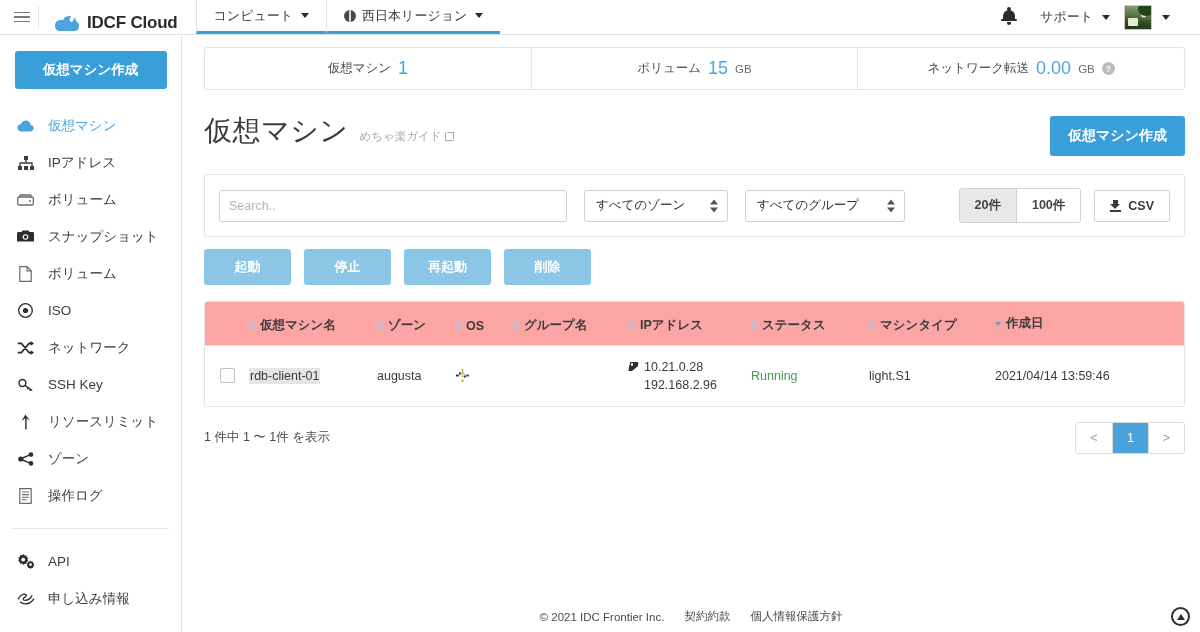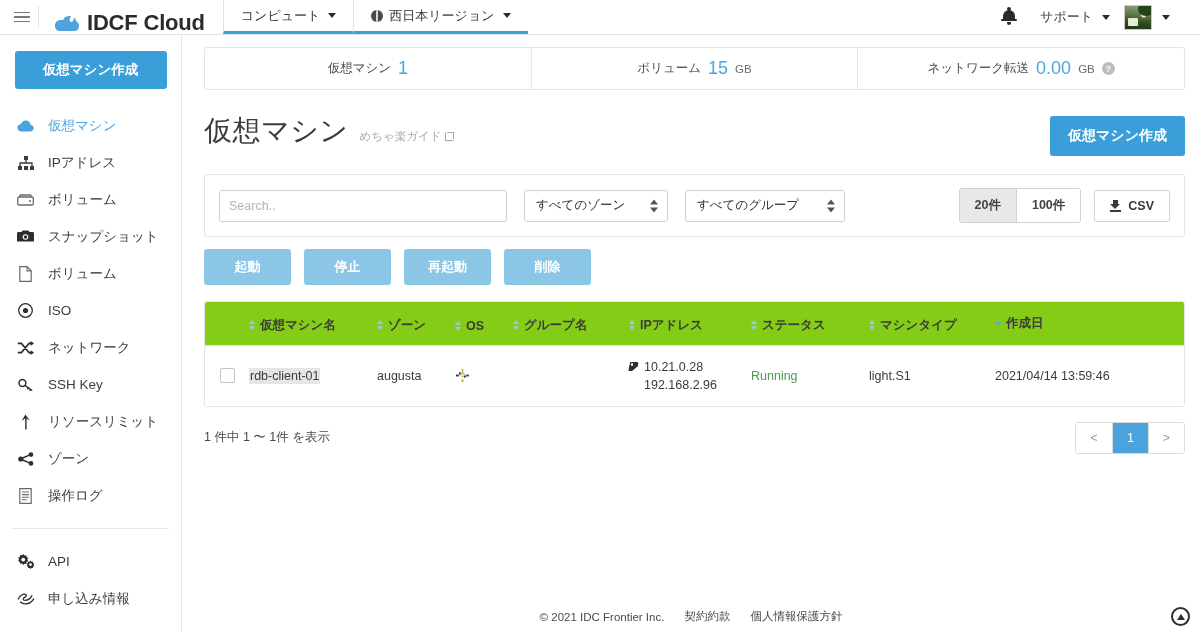--- a/index.html
+++ b/index.html
@@ -22,21 +22,21 @@
   .hamburger {
     width: 32px; display: flex; flex-direction: column;
     justify-content: center; align-items: center; gap: 3px;
     cursor: pointer; margin-left: 6px;
   }
   .hamburger i { display: block; width: 16px; height: 1.5px; background: #7a7a7a; }
   .topdiv { width: 1px; background: #e2e2e2; margin: 6px 0; }
   .brand {
     display: flex; align-items: center; gap: 7px;
     padding: 0 18px 0 16px;
-    font-size: 22px; font-weight: bold; color: #2b2b2b;
+    font-size: 17px; font-weight: bold; color: #2b2b2b;
     letter-spacing: -0.2px;
     cursor: pointer;
     margin-top: 12px;
   }
   .cloudglyph { position: relative; width: 25px; height: 17px; }
   .cloudglyph .c1 {
     position: absolute; left: 0; bottom: 1px; width: 24px; height: 11px;
     background: #4ea3dd; border-radius: 9px 11px 8px 8px;
   }
   .cloudglyph .c2 {
@@ -193,21 +193,21 @@
     padding: 11px 18px; cursor: pointer; font-family: inherit;
   }
 
   .panel {
     margin: 18px 15px 0 22px;
     border: 1px solid #e4e4e4; border-radius: 3px;
     padding: 13px 14px;
     display: flex; align-items: center; gap: 17px;
   }
   .search-input {
-    width: 288px; height: 32px; border: 1px solid #cfcfcf; border-radius: 3px;
+    width: 348px; height: 32px; border: 1px solid #cfcfcf; border-radius: 3px;
     padding: 8px 9px; font-size: 12.5px; color: #333; font-family: inherit;
     outline: none;
   }
   .search-input::placeholder { color: #b4b4b4; }
   .selectbox {
     position: relative; height: 32px;
     border: 1px solid #cfcfcf; border-radius: 3px;
     display: flex; align-items: center;
     padding: 0 26px 0 11px; font-size: 12.5px; color: #333;
     cursor: pointer; background: #fff;
@@ -249,21 +249,21 @@
 
   .actionrow { margin: 12px 15px 0 22px; display: flex; gap: 13px; }
   .act-btn {
     width: 87px; padding: 9px 0; background: #8cc6e6; color: #fff;
     border: none; border-radius: 3px; font-size: 13px; font-weight: bold;
     cursor: pointer; font-family: inherit; text-align: center;
   }
 
   .tablewrap { margin: 16px 15px 0 22px; border: 1px solid #e4e4e4; border-radius: 3px; overflow: hidden; }
   table { width: 100%; border-collapse: collapse; }
-  thead tr { background: #84cc16; }
+  thead tr { background: #fca5a5; }
   thead th {
     font-size: 12.5px; font-weight: bold; color: #3b3b3b;
     text-align: left; padding: 11px 0; border-bottom: 1px solid #e4e4e4;
     white-space: nowrap;
   }
   .th-in { display: inline-flex; align-items: center; gap: 5px; cursor: pointer; }
   .sorticon { display: flex; flex-direction: column; gap: 2px; }
   .sorticon i { width: 0; height: 0; border-left: 3.5px solid transparent; border-right: 3.5px solid transparent; }
   .sorticon .u { border-bottom: 4.5px solid #9ec9e3; }
   .sorticon .d { border-top: 4.5px solid #9ec9e3; }

